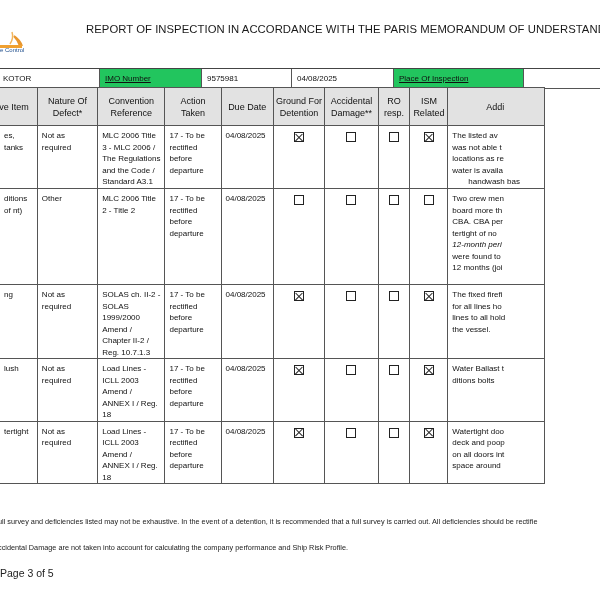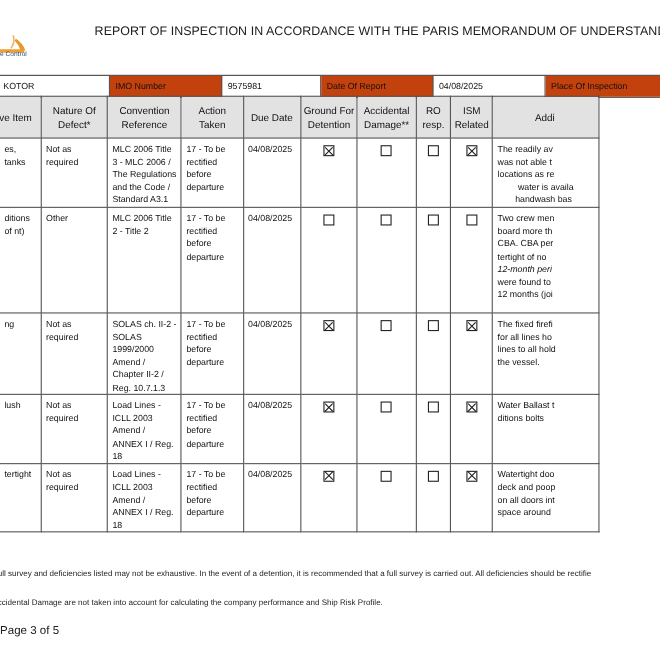--- a/index.html
+++ b/index.html
@@ -4,21 +4,21 @@
 <style>
   html, body { margin:0; padding:0; background:#ffffff; }
   body { width:600px; height:600px; position:relative; overflow:hidden;
          font-family:"Liberation Sans", sans-serif; color:#111; }
   .logo { position:absolute; left:0; top:28px; width:50px; height:30px; }
   .logo-text { position:absolute; left:0; top:47px; font-size:6px; color:#1f4e8c; white-space:nowrap; }
   .title { position:absolute; left:86px; top:23px; font-size:11.3px; white-space:nowrap; letter-spacing:0.05px; color:#1a1a1a; }
 
   .info { position:absolute; top:68px; left:-2px; height:19px; border-top:1.5px solid #444; border-bottom:1px solid #555; display:flex; width:640px; font-size:8px; }
   .info > div { height:19px; line-height:19px; padding-left:5px; box-sizing:border-box; border-right:1px solid #555; white-space:nowrap; overflow:hidden; }
-  .info .lbl { background:#c2410c; }
+  .info .lbl { background:#22c55e;text-decoration:underline; }
 
   table.defects { position:absolute; left:-55px; top:87px; border-collapse:collapse; table-layout:fixed; font-size:8px; }
   table.defects th, table.defects td { border:1px solid #555; vertical-align:top; padding:4px 4px 0 4px; line-height:11.5px; overflow:hidden; }
   table.defects th { background:#e2e2e2; font-weight:normal; text-align:center; vertical-align:middle; font-size:9px; line-height:12px; padding:2px; }
   table.defects td.cb { text-align:center; padding-top:6px; }
   .box { display:inline-block; width:10px; height:10px; border:1.3px solid #222; position:relative; box-sizing:border-box; }
   .box.x::before, .box.x::after { content:""; position:absolute; left:-1px; top:3.5px; width:10px; height:1.3px; background:#222; }
   .box.x::before { transform:rotate(45deg); }
   .box.x::after { transform:rotate(-45deg); }
   .cut { white-space:nowrap; }
@@ -37,21 +37,20 @@
     <path d="M10 16 Q14 10 12 4" fill="none" stroke="#f2b55c" stroke-width="1.5"></path>
   </svg>
 </div>
 <div class="logo-text">e Control</div>
 <div class="title">REPORT OF INSPECTION IN ACCORDANCE WITH THE PARIS MEMORANDUM OF UNDERSTANDING ON PO</div>
 
 <div class="info">
   <div style="width:102px;">KOTOR</div>
   <div class="lbl" style="width:102px;">IMO Number</div>
   <div style="width:90px;">9575981</div>
-  <div class="lbl" style="width:102px;">Date Of Report</div>
   <div style="width:102px;">04/08/2025</div>
   <div class="lbl" style="width:130px;">Place Of Inspection</div>
 </div>
 
 <table class="defects">
   <colgroup>
     <col style="width:97px">
       <col style="width:86px">
       <col style="width:86px">
       <col style="width:71px">
@@ -87,24 +86,24 @@
         </td>
         <td>Not as required</td>
         <td>MLC 2006 Title 3 - MLC 2006 / The Regulations and the Code / Standard A3.1</td>
         <td>17 - To be rectified before departure</td>
         <td>04/08/2025</td>
         <td class="cb"><span class="box x"></span></td>
         <td class="cb"><span class="box"></span></td>
         <td class="cb"><span class="box"></span></td>
         <td class="cb"><span class="box x"></span></td>
         <td>
-          <span class="cut" style="display: block;">The readily av</span>
+          <span class="cut" style="display: block;">The listed av</span>
           <span class="cut" style="display: block;">was not able t</span>
           <span class="cut" style="display: block;">locations as re</span>
-          <span class="cut" style="display: block; text-align: center;">water is availa</span>
+          <span class="cut" style="display: block;">water is availa</span>
           <span class="cut" style="display: block; margin-left: 16px;">handwash bas</span>
         </td>
       </tr>
       <tr style="height: 96px;">
         <td>
           <span style="display: block; padding-left: 54px;">ditions of nt)</span>
         </td>
         <td>Other</td>
         <td>MLC 2006 Title 2 - Title 2</td>
         <td>17 - To be rectified before departure</td>

